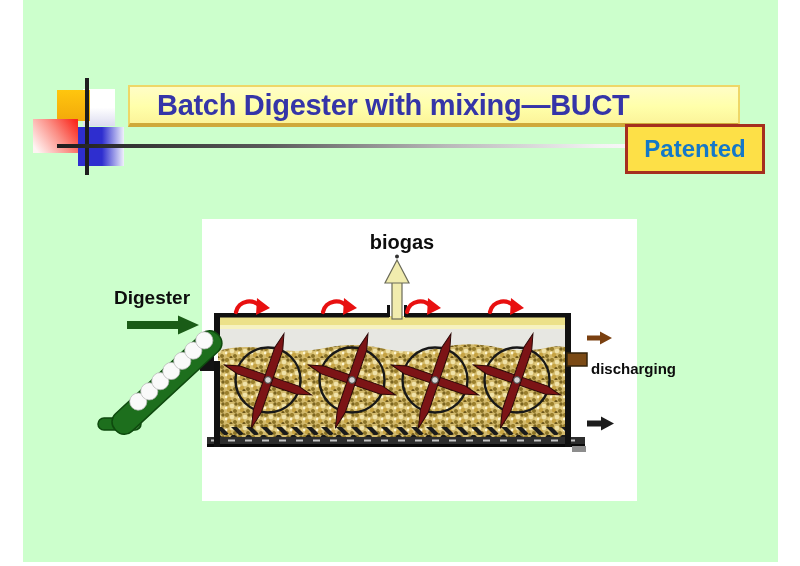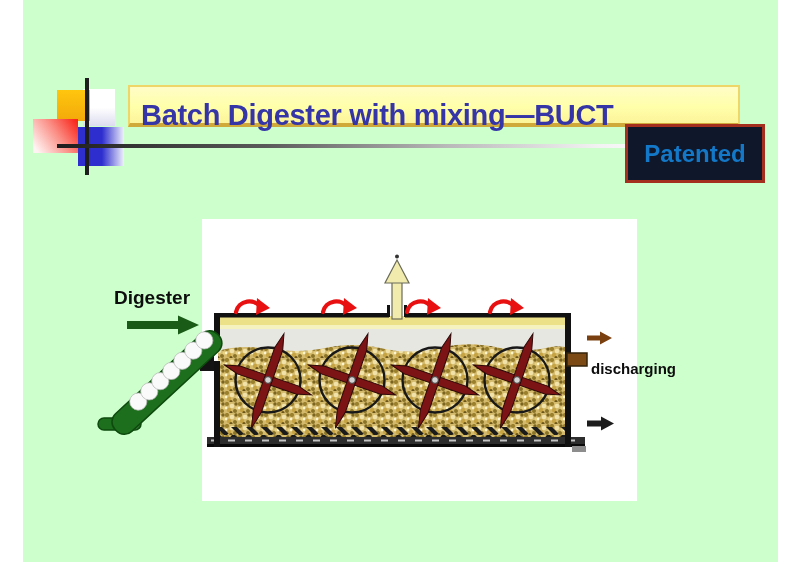--- a/index.html
+++ b/index.html
@@ -19,26 +19,26 @@
   .vrule { left:85px; top:78px; width:4px; height:97px; background:#1e1e1e; }
   .hrule { left:57px; top:144px; width:600px; height:4px;
            background:linear-gradient(90deg,#1e1e1e,#5a5a5a 35%,#b9b9b9 65%,#f2f2f2 90%,#fcfcfc); }
 
   .title-box {
     left:128px; top:85px; width:612px; height:42px; box-sizing:border-box;
     background:linear-gradient(180deg,#fffdc6,#ffffaa 55%,#fcf49a);
     border:2px solid #eed768; border-bottom:4px solid #cfa93a;
   }
   .title-box span {
-    display:block; padding:11px 0 0 11px; white-space:nowrap;
-    font-size:29px; font-weight:bold; color:#3535a8; line-height:34px; letter-spacing:-0.3px;
+    display:block; padding:1px 0 0 11px; white-space:nowrap;
+    font-size:29px; font-weight:bold; color:#3535a8; line-height:34px; letter-spacing:-0.3px;margin-left:16px;
   }
   .patented-box {
-    left:625px; top:124px; width:140px; height:59px; box-sizing:border-box;
-    background:#0f172a; border:3px solid #a52f1f;
+    left:625px; top:124px; width:140px; height:50px; box-sizing:border-box;
+    background:#fde047; border:3px solid #a52f1f;
     display:flex; align-items:center; justify-content:center;text-align:right;
   }
   .patented-box span { font-size:24px; font-weight:bold; color:#1478c8; }
 
   svg.diagram { left:95px; top:215px; width:545px; height:290px; }
 
   .lbl { position:absolute; font-weight:bold; color:#0d0d0d; white-space:nowrap; }
   .lbl-biogas      { left:357px; top:231px; width:90px; text-align:center; font-size:20px; }
   .lbl-feeding     { left:114px; top:287px; font-size:19px; }
   .lbl-discharging { left:591px; top:360px; font-size:15px; }
@@ -156,15 +156,16 @@
         <circle cx="120" cy="-5.5" r="8.6" fill="#fafafa" stroke="#b5b5b5" stroke-width="0.7"></circle>
       </g>
     </g>
 
     <polygon points="32,106 83,106 83,100.5 104,110 83,119.5 83,114 32,114" fill="#1a5c17"></polygon>
 
     <polygon points="492,120.5 505,120.5 505,116.5 517,123 505,129.5 505,125.5 492,125.5" fill="#7a4010"></polygon>
     <polygon points="492,205.5 506,205.5 506,201.5 519,208.5 506,215.5 506,211.5 492,211.5" fill="#1c1c1c"></polygon>
   </svg>
 
+  <div class="lbl lbl-biogas">biogas</div>
   <div class="lbl lbl-feeding">Digester</div>
   <div class="lbl lbl-discharging">discharging</div>
 </div>
 
 </body></html>

